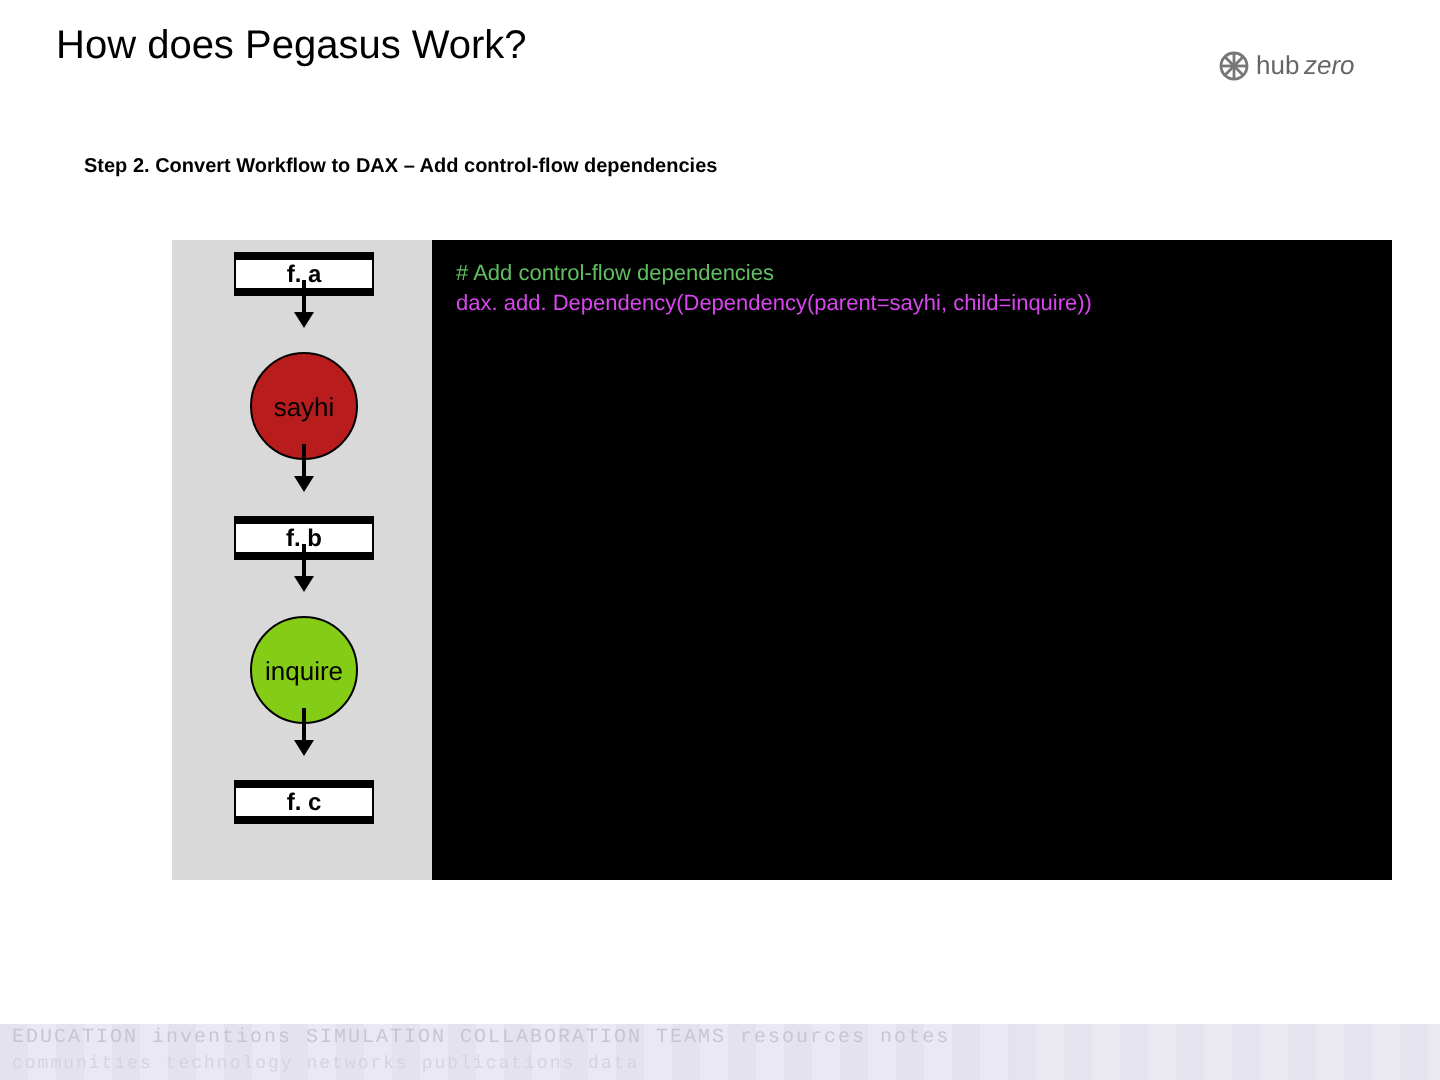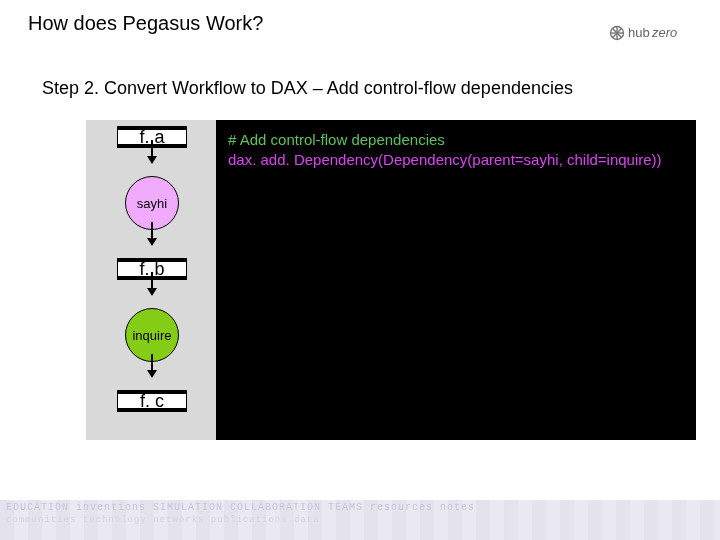--- a/index.html
+++ b/index.html
@@ -1,40 +1,40 @@
 <!DOCTYPE html>
 <html><head>
 <meta charset="utf-8">
 <style>
   * { box-sizing: border-box; margin: 0; padding: 0; }
   html, body { width: 720px; height: 540px; font-family: Arial, Helvetica, sans-serif; background: #fff; overflow: hidden; }
   .slide { position: relative; width: 720px; height: 540px; }
   .title { position: absolute; left: 28px; top: 12px; font-size: 20px; font-family: "Segoe UI", Arial, sans-serif; color: #000; }
   .logo { position: absolute; right: 26px; top: 22px; }
-  .step { position: absolute; left: 42px; top: 78px; font-size: 18px; font-weight: normal; color: #000; }
+  .step { position: absolute; left: 42px; top: 78px; font-size: 10px; font-weight: bold; color: #000; }
 
   .graybox { position: absolute; left: 86px; top: 120px; width: 130px; height: 320px; background: #d9d9d9; }
-  .codebox { position: absolute; left: 216px; top: 120px; width: 480px; height: 320px; background: #000; color: #fff; padding: 10px 12px; font-size: 15px; line-height: 1.35; font-family: Arial, sans-serif; }
+  .codebox { position: absolute; left: 216px; top: 120px; width: 480px; height: 320px; background: #000; color: #fff; padding: 10px 12px; font-size: 11px; line-height: 1.35; font-family: Arial, sans-serif; }
   .codebox .line1 { color: #60c060; }
   .codebox .line2 { color: #d946ef; }
 
   
   .wf { position: absolute; left: 97px; width: 110px; }
   
-  .filebox { width: 70px; height: 22px; margin: 0 auto; background: #fff; border: 1px solid #000; border-top: 4px solid #000; border-bottom: 4px solid #000; text-align: center; font-size: 18px; line-height: 14px; padding-top: 0px; display:flex; align-items:center; justify-content:center; }
+  .filebox { width: 70px; height: 22px; margin: 0 auto; background: #fff; border: 1px solid #000; border-top: 4px solid #000; border-bottom: 4px solid #000; text-align: center; font-size: 12px; line-height: 14px; padding-top: 0px; display:flex; align-items:center; justify-content:center;font-weight:bold; }
   .node { width: 54px; height: 54px; margin: 0 auto; border-radius: 50%; border: 1.5px solid #000; display:flex; align-items:center; justify-content:center; font-size: 13px; }
-  .node.green { background: #f0abfc; }
+  .node.green { background: #b91c1c; }
   .node.red   { background: #84cc16; }
   .arrow-wrap { width: 100%; height: 28px; display:flex; align-items:center; justify-content:center; }
   .arrow { width: 0; height: 0; position: relative; }
   .arrow::before { content:""; position:absolute; left:-1px; top:-22px; width:2px; height:18px; background:#000; }
   .arrow::after  { content:""; position:absolute; left:-5px; top:-6px; border-left:5px solid transparent; border-right:5px solid transparent; border-top:8px solid #000; }
 
   
-  .footer { position:absolute; left:0; bottom:0; width:720px; height:40px; background: repeating-linear-gradient(90deg,#cfcde0 0 14px,#d9d7e8 14px 28px); opacity:.55; overflow:hidden; }
+  .footer { position:absolute; left:0; bottom:0; width:720px; height:28px; background: repeating-linear-gradient(90deg,#cfcde0 0 14px,#d9d7e8 14px 28px); opacity:.55; overflow:hidden; }
   .footer .words { font-size:10px; color:#9a95b5; letter-spacing:1px; white-space:nowrap; padding:2px 6px; font-family: "Courier New", monospace; }
   .footer .words2 { font-size:9px; color:#b3afc9; letter-spacing:1px; white-space:nowrap; padding:0 6px; font-family: "Courier New", monospace; }
   .pagecount { position:absolute; right:84px; bottom:10px; font-size:11px; color:#8a86a0; }
 </style>
 </head>
 <body>
 
 <div class="slide">
 
   <div class="title">How does Pegasus Work?</div>

